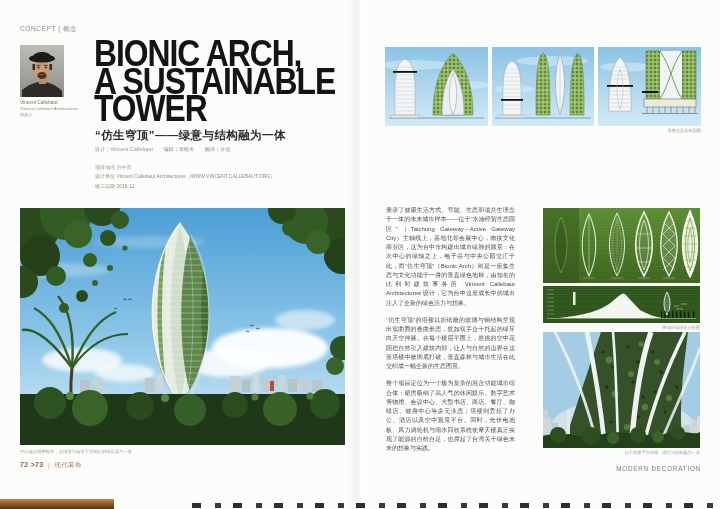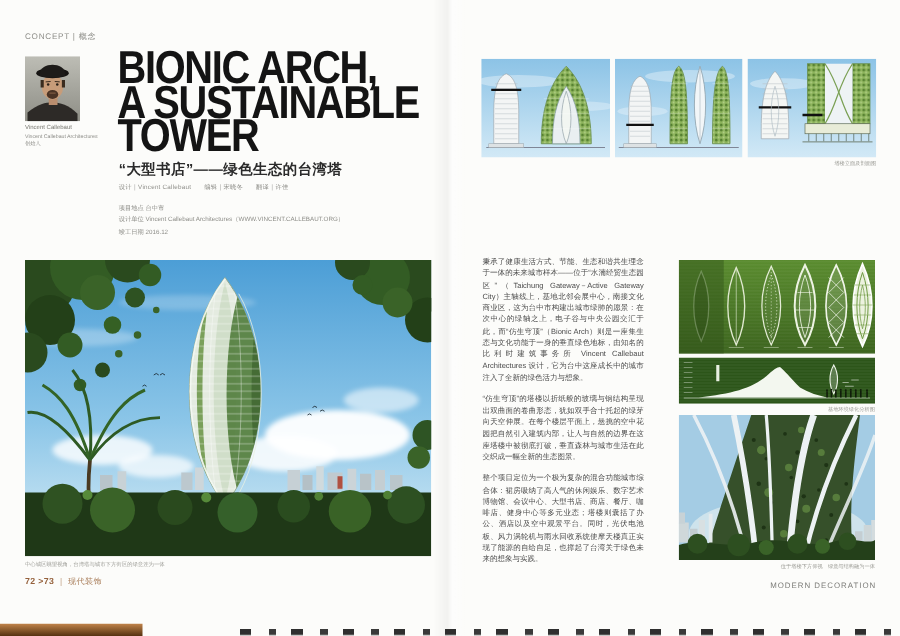--- a/index.html
+++ b/index.html
@@ -77,21 +77,21 @@
     <div>Vincent Callebaut Architectures</div>
     <div>创始人</div>
   </div>
 
   <div class="abs title">
     <div>BIONIC ARCH,</div>
     <div>A SUSTAINABLE</div>
     <div>TOWER</div>
   </div>
 
-  <div class="abs subtitle">“大型书店”——绿色生态的台湾塔</div>
+  <div class="abs subtitle">“仿生穹顶”——绿意与结构融为一体</div>
   <div class="abs byline">设计｜Vincent Callebaut　　编辑｜宋晓冬　　翻译｜许佳</div>
 
   <div class="abs meta">
     <div>项目地点 台中市</div>
     <div>设计单位 Vincent Callebaut Architectures（WWW.VINCENT.CALLEBAUT.ORG）</div>
     <div>竣工日期 2016.12</div>
   </div>
 
   <svg class="abs hero" viewBox="0 0 325 237" preserveAspectRatio="none">
     <defs>

